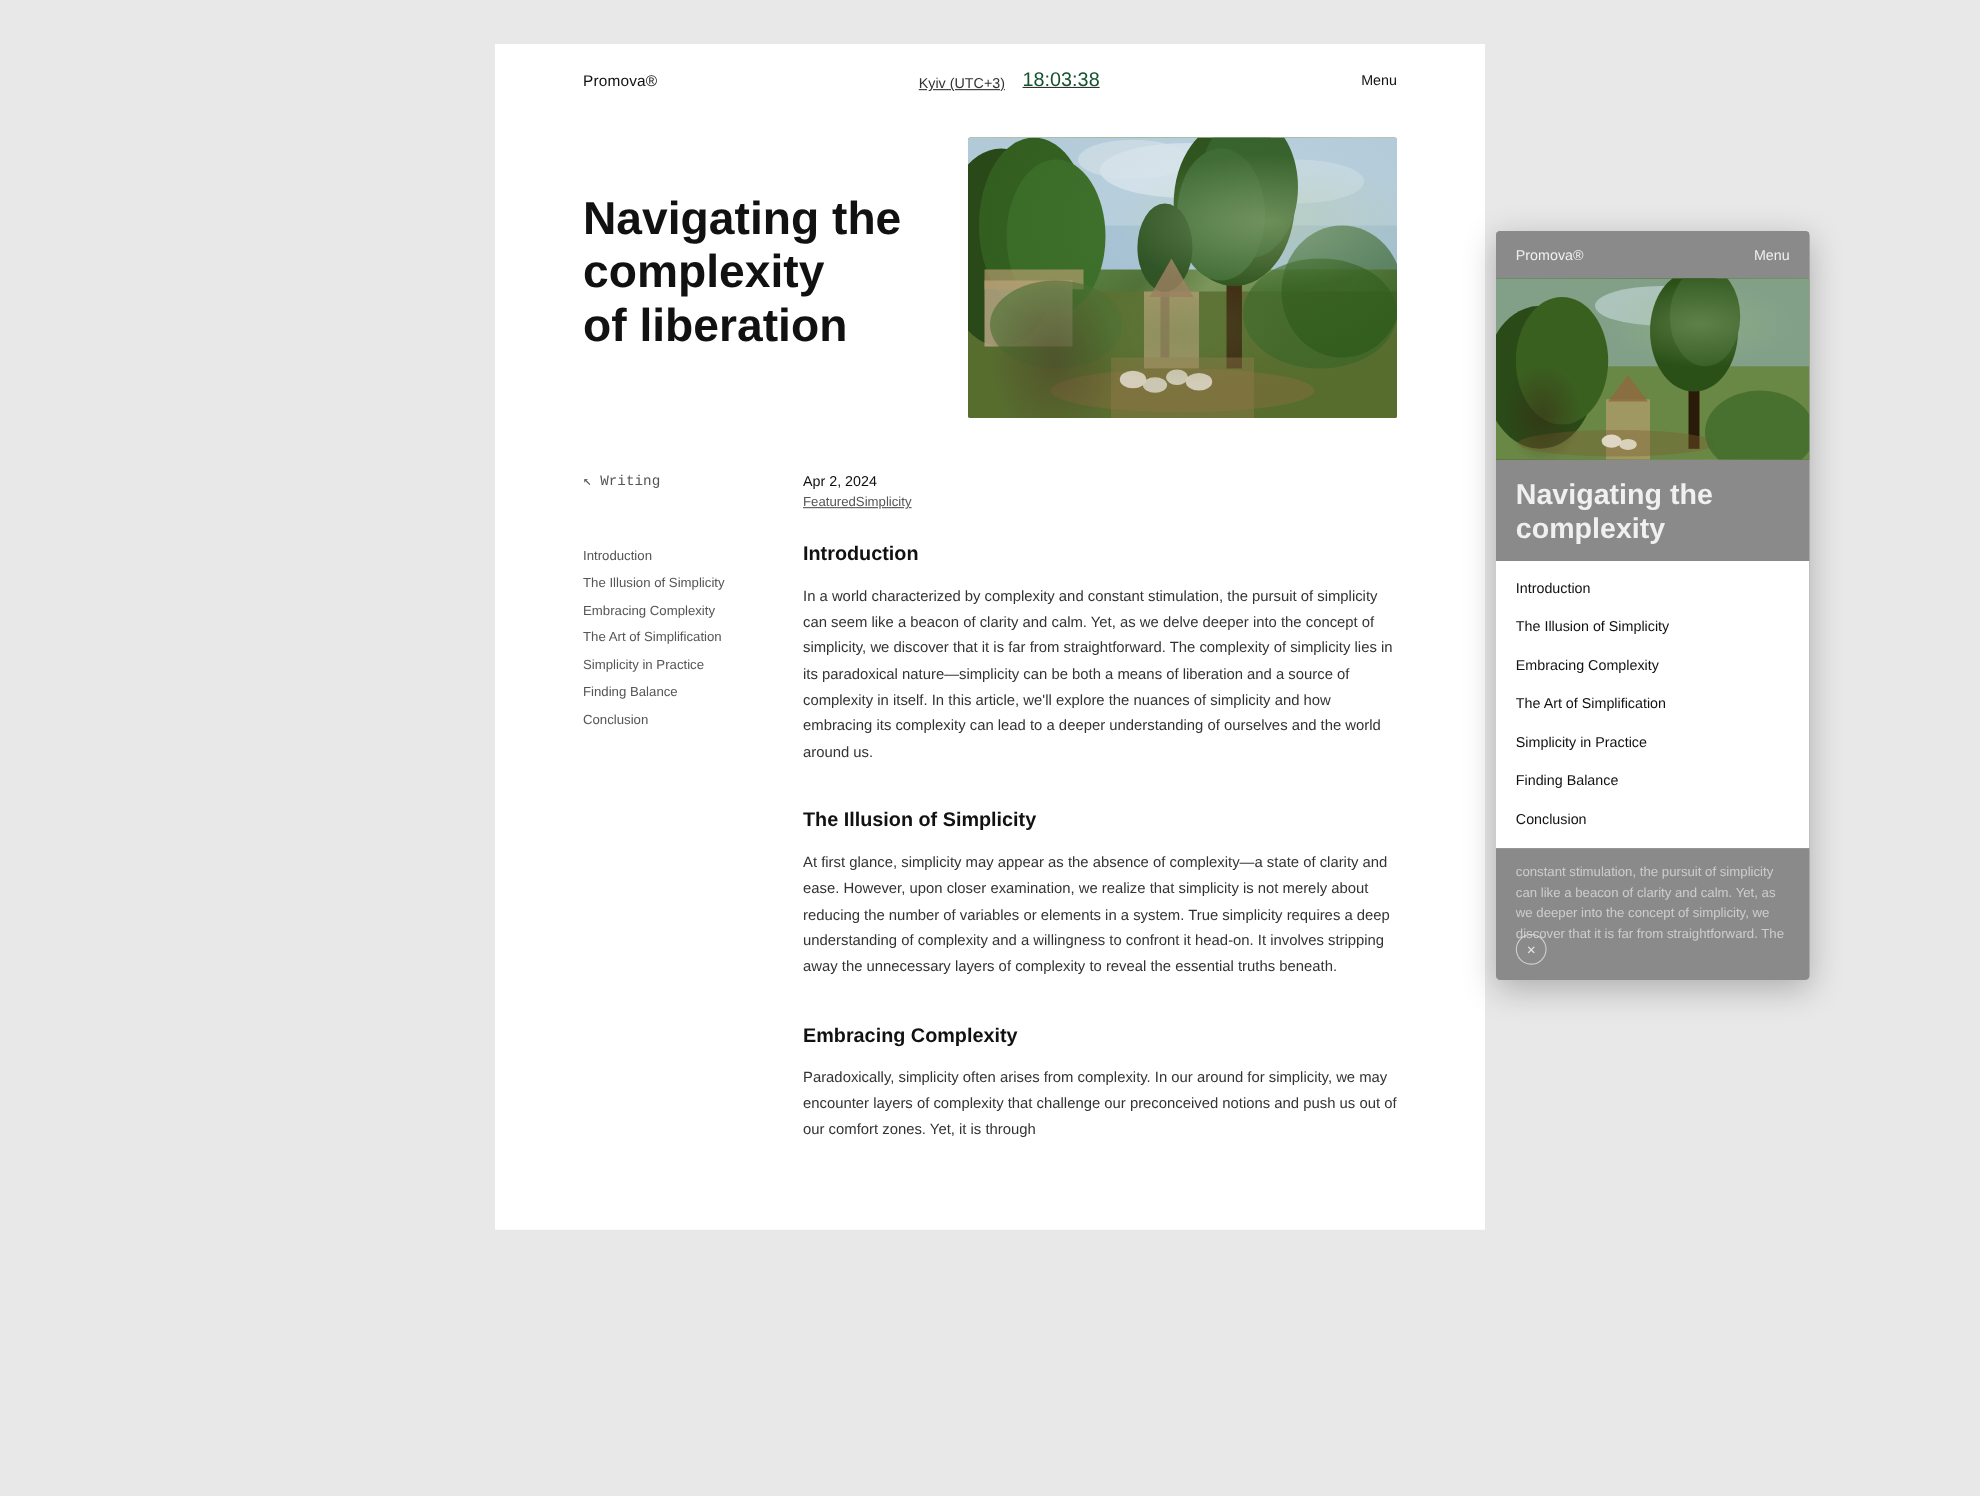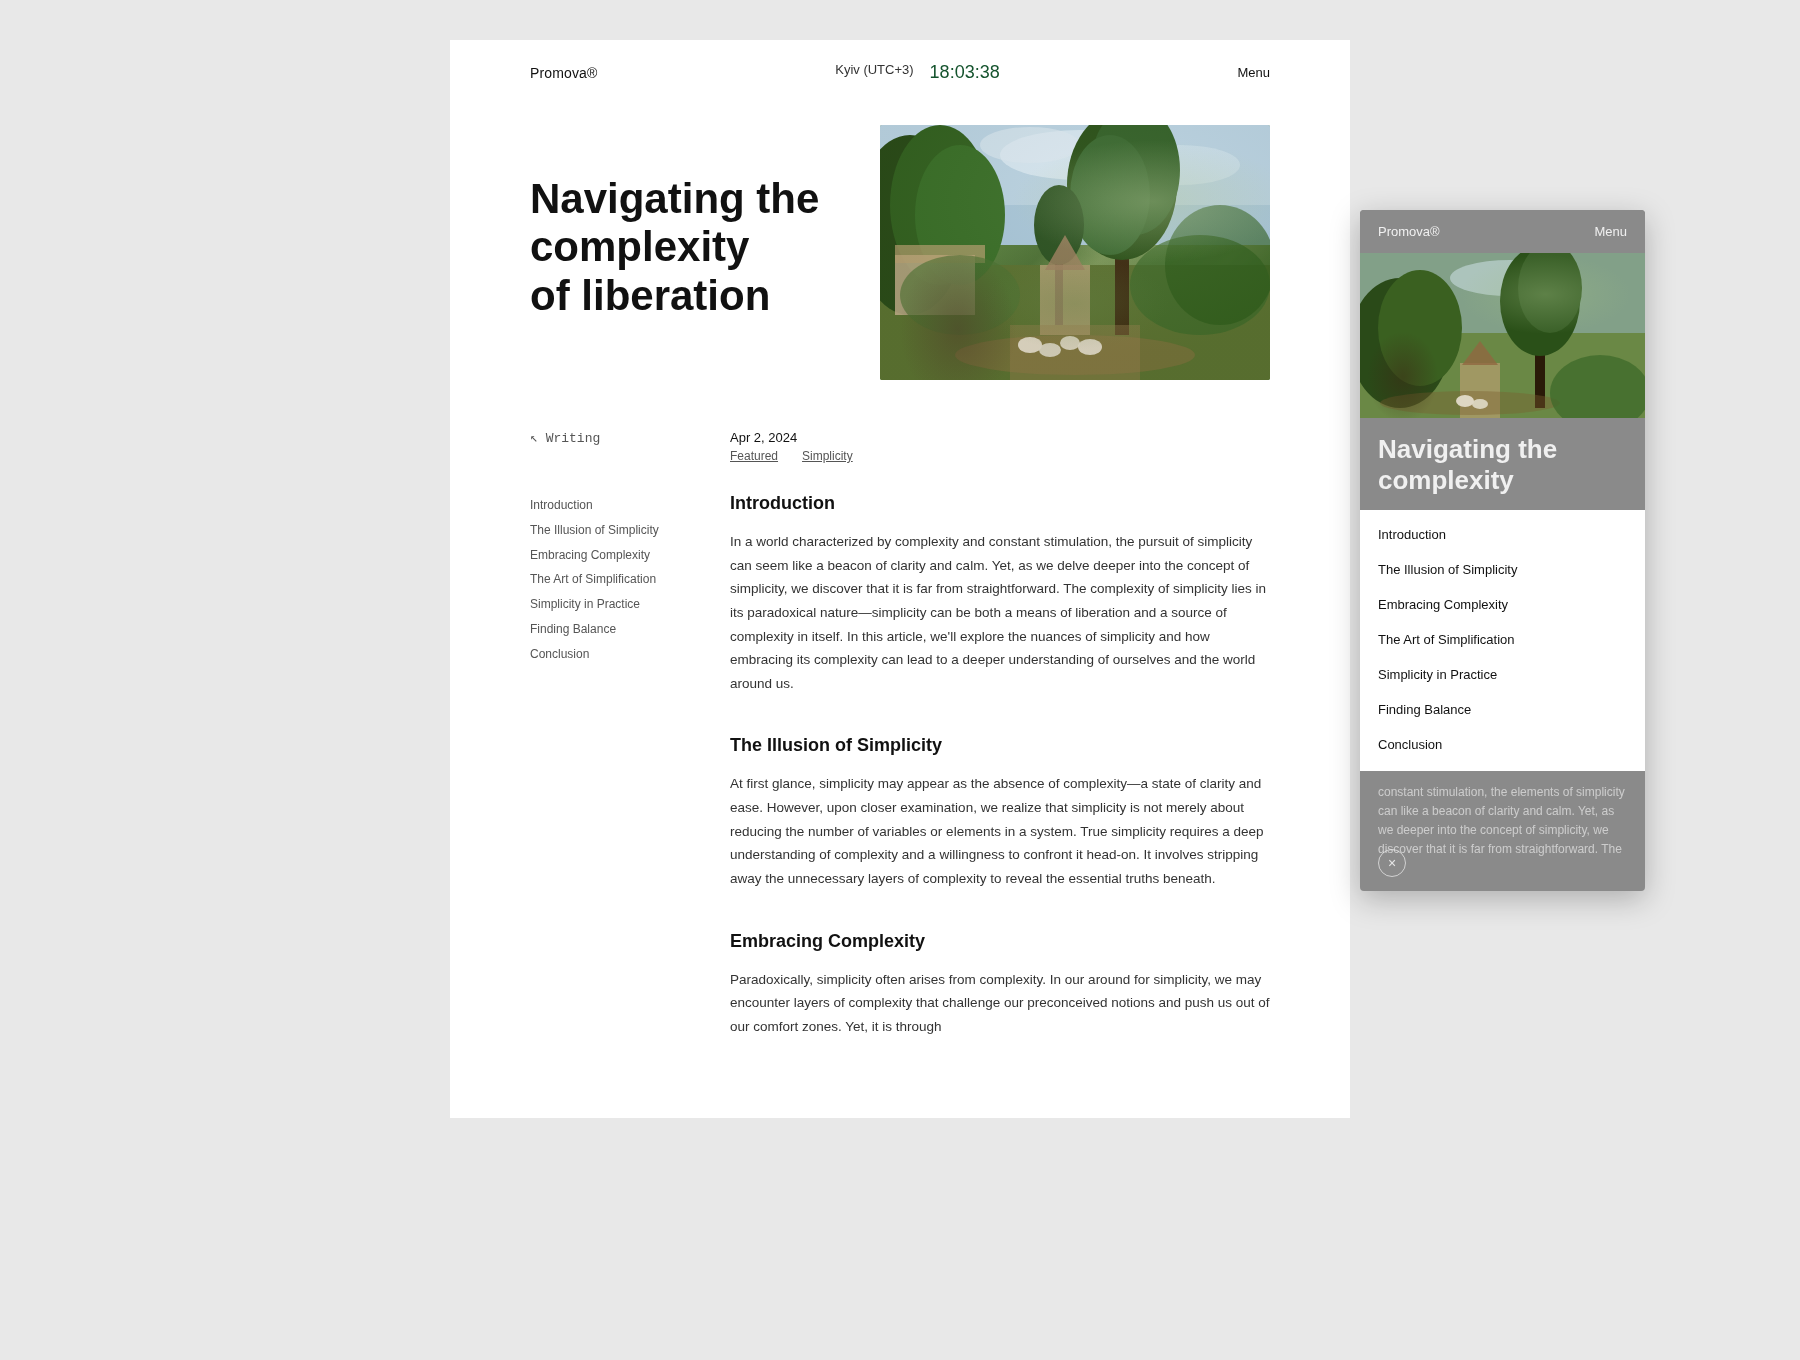--- a/index.html
+++ b/index.html
@@ -31,24 +31,25 @@
 
     .site-logo {
       font-size: 14px;
       font-weight: 500;
       color: #111;
       letter-spacing: 0.01em;
     }
 
     .header-center {
       display: flex;
-      align-items: flex-start;
+      align-items: flex-end;
       gap: 16px;
       font-size: 13px;
       color: #333;
+      text-decoration: underline;
     }
 
     .header-time {
       font-size: 18px;
       color: #14532d;
     }
 
     .menu-btn {
       font-size: 13px;
       color: #111;
@@ -141,21 +142,21 @@
     }
 
     .article-date {
       font-size: 13px;
       color: #111;
       margin-bottom: 4px;
     }
 
     .article-tags {
       display: flex;
-      gap: 24px;
+      gap: 0;
     }
 
     .tag {
       font-size: 12px;
       color: #555;
       text-decoration: underline;
     }
 
     
     .content-area {
@@ -484,17 +485,17 @@
     <a class="overlay-toc-item">Introduction</a>
     <a class="overlay-toc-item">The Illusion of Simplicity</a>
     <a class="overlay-toc-item">Embracing Complexity</a>
     <a class="overlay-toc-item">The Art of Simplification</a>
     <a class="overlay-toc-item">Simplicity in Practice</a>
     <a class="overlay-toc-item">Finding Balance</a>
     <a class="overlay-toc-item">Conclusion</a>
   </div>
 
   <div class="overlay-bottom-area">
-    <div class="overlay-content-fade">constant stimulation, the elements of simplicity can like a beacon of clarity and calm. Yet, as we deeper into the concept of simplicity, we discover that it is far from straightforward. The</div>
+    <div class="overlay-content-fade">constant stimulation, the pursuit of simplicity can like a beacon of clarity and calm. Yet, as we deeper into the concept of simplicity, we discover that it is far from straightforward. The</div>
     <button class="overlay-close-btn">×</button>
   </div>
 
 </div>
 
 </body></html>

